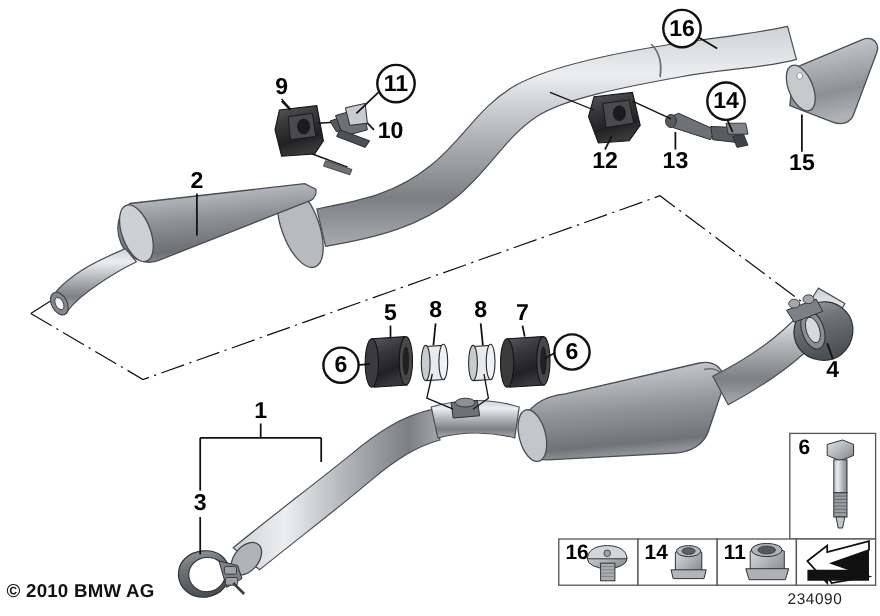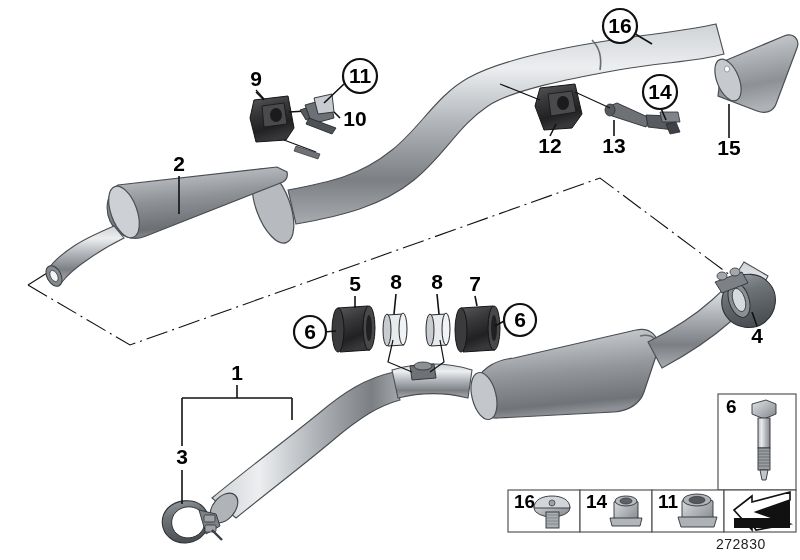--- a/index.html
+++ b/index.html
@@ -394,15 +394,16 @@
 
     <g>
       <path d="M 734 510 L 752 496 L 752 502 L 790 492 L 790 500 L 756 512
                L 790 524 L 756 530 L 752 524 L 752 530 Z" fill="#ffffff" stroke="#111" stroke-width="1.6" stroke-linejoin="miter"></path>
       <path d="M 756 512 L 790 500 L 790 524 Z" fill="#111"></path>
       <path d="M 734 518 L 790 518 L 790 528 L 734 528 Z" fill="#111"></path>
     </g>
   </g>
 </svg>
 
-<div class="partno">272830</div>
+<div class="copyright">© 2010 BMW AG</div>
+<div class="partno">234090</div>
 
 </div>
 
 </body></html>

